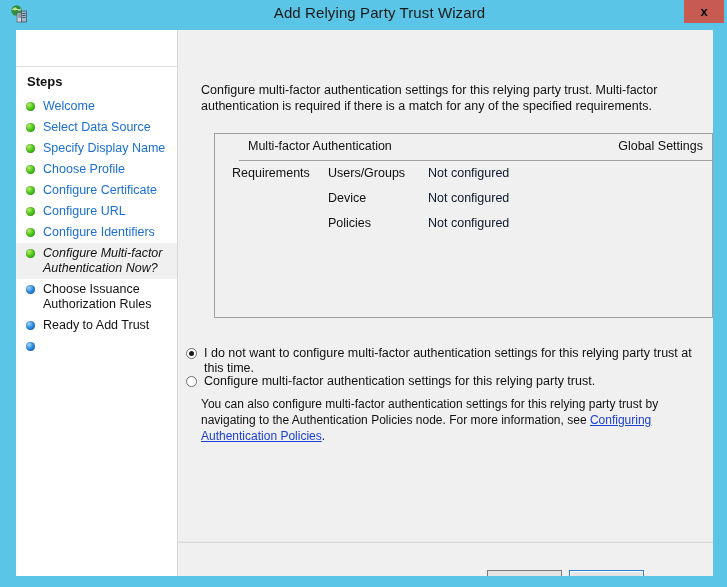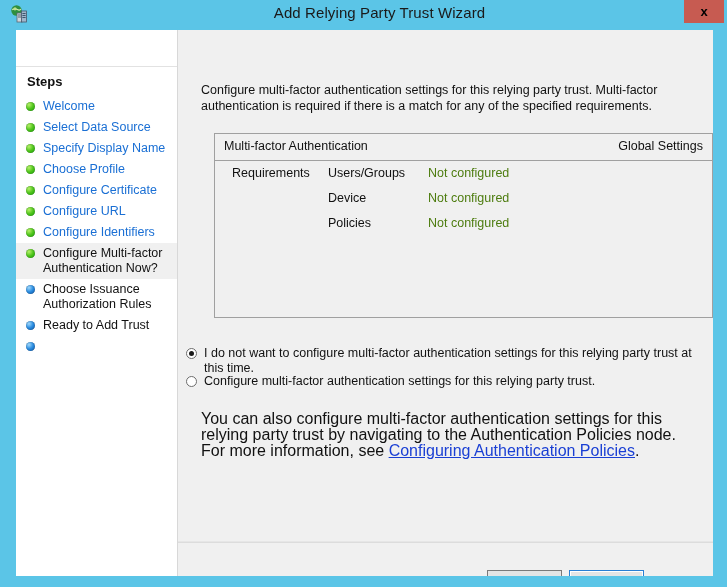--- a/index.html
+++ b/index.html
@@ -99,20 +99,21 @@
     display: block;
     min-height: 17px;
     padding: 3px 6px 3px 27px;
     box-sizing: border-box;
     font-size: 12.5px;
     line-height: 15px;
     color: #111111;
   }
   .step.current {
     background: #f0f0f0;
+    font-style: italic;
   }
   .step .bullet {
     position: absolute;
     left: 10px; top: 6px;
     width: 9px; height: 9px;
     border-radius: 50%;
   }
   .bullet.green {
     background: radial-gradient(circle at 33% 30%, #b6f06a 0%, #4fc51c 48%, #179b07 100%);
     box-shadow: inset 0 0 1px rgba(0,0,0,0.45);
@@ -158,20 +159,21 @@
   }
   
   #mfa-box {
     position: absolute;
     left: 36px; top: 103px;
     width: 499px;
     height: 185px;
     border: 1px solid #a0a0a0;
     background: #f0f0f0;
     box-sizing: border-box;
+    padding-left: 24px;
   }
   #mfa-box-header {
     position: relative;
     height: 27px;
     border-bottom: 1px solid #a0a0a0;
     box-sizing: border-box;
   }
   #mfa-box-title {
     position: absolute;
     left: 9px; top: 5px;
@@ -202,21 +204,21 @@
   .mfa-row .r-name {
     position: absolute;
     left: 113px; top: 4px;
     font-size: 12.5px;
     color: #111111;
   }
   .mfa-row .r-value {
     position: absolute;
     left: 213px; top: 4px;
     font-size: 12.5px;
-    color: #4d7c0f;
+    color: #0f172a;
   }
   
   .radio-option {
     position: absolute;
     left: 8px;
     font-size: 12.5px;
     color: #111111;
   }
   #radio-1 { top: 316px; }
   #radio-2 { top: 344px; }
@@ -240,23 +242,23 @@
   .radio-label {
     display: block;
     margin-left: 18px;
     font-size: 12.5px;
     line-height: 15px;
     color: #111111;
   }
   
   #footnote {
     position: absolute;
-    left: 23px; top: 381px;
+    left: 23px; top: 366px;
     width: 490px;
-    font-size: 16px;
+    font-size: 12px;
     line-height: 16px;
     color: #111111;
   }
   #footnote-link {
     color: #1a3fd4;
     text-decoration: underline;
     cursor: pointer;
   }
   
   #footer {

